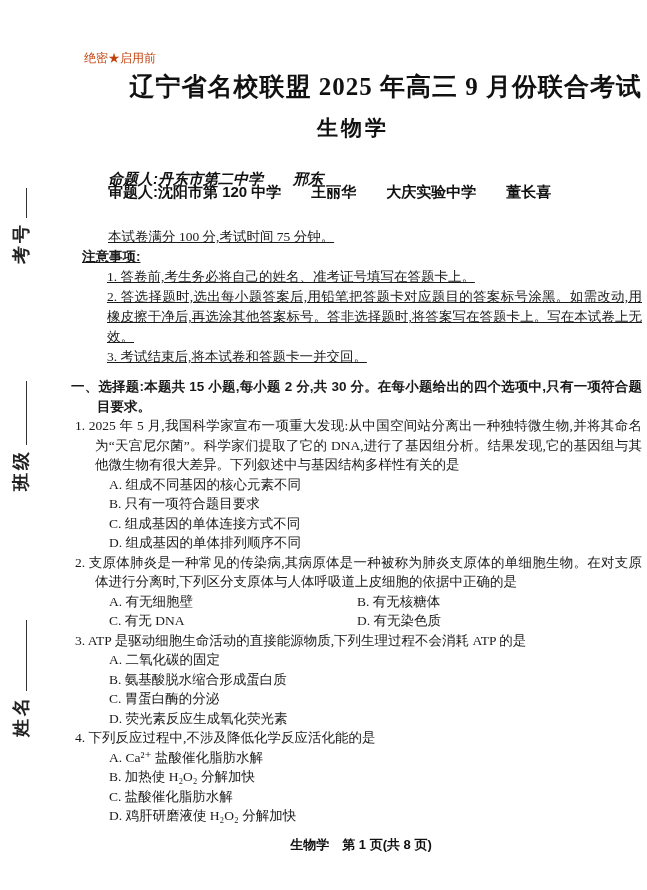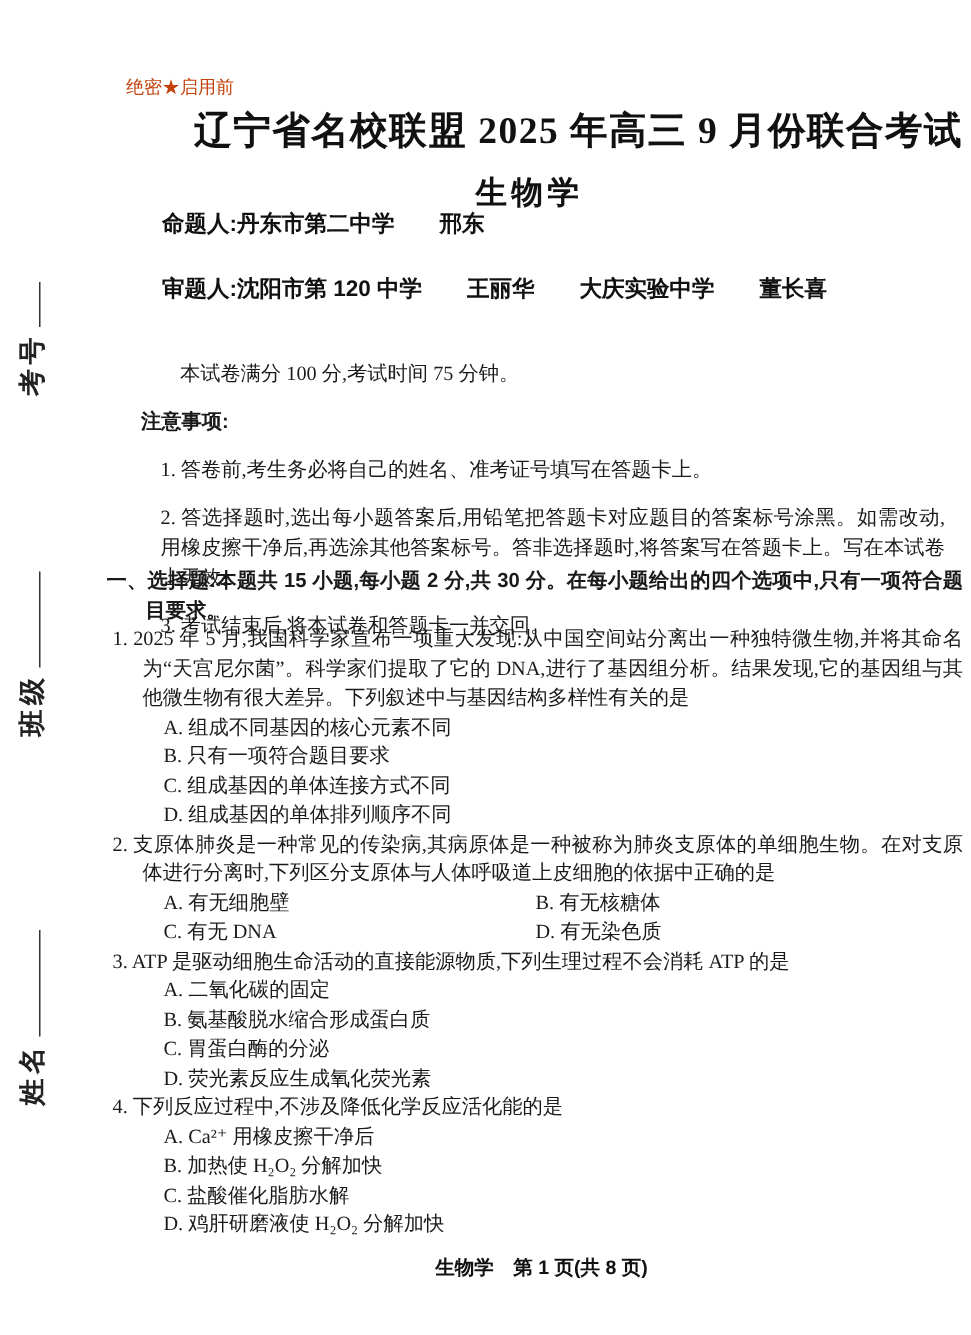--- a/index.html
+++ b/index.html
@@ -37,26 +37,26 @@
   .subject{
     position:absolute;left:64px;top:114px;width:578px;margin:0;
     text-align:center;font-size:21px;font-weight:bold;letter-spacing:3px;
     font-family:"Liberation Sans","DejaVu Sans",sans-serif;color:#111;
   }
   .people{
     position:absolute;left:108px;white-space:nowrap;
     font-family:"Liberation Sans","DejaVu Sans",sans-serif;
     font-weight:bold;font-size:15px;color:#111;
   }
-  .proposer{top:140px;}
+  .proposer{top:170px;font-style:italic;}
   .reviewer{top:183px;}
 
   
   .intro{position:absolute;left:82px;top:227px;width:560px;font-size:13.5px;line-height:20px;}
-  .intro p{margin:12px;}
+  .intro p{margin:0;text-decoration:underline;}
   .summary{padding-left:26px;}
   .notes-title{font-family:"Liberation Sans","DejaVu Sans",sans-serif;font-weight:bold;}
   .note{margin-left:25px !important;text-align:justify;}
 
   
   .questions{position:absolute;left:71px;top:377px;width:571px;font-size:13.5px;line-height:19.5px;}
   .questions p{margin:0;}
   .sec-header{
     font-family:"Liberation Sans","DejaVu Sans",sans-serif;font-weight:bold;
     padding-left:26px;text-indent:-26px;text-align:justify;
@@ -130,21 +130,21 @@
         <p>A. 二氧化碳的固定</p>
         <p>B. 氨基酸脱水缩合形成蛋白质</p>
         <p>C. 胃蛋白酶的分泌</p>
         <p>D. 荧光素反应生成氧化荧光素</p>
       </div>
     </div>
 
     <div>
       <p class="stem">4. 下列反应过程中,不涉及降低化学反应活化能的是</p>
       <div class="opts">
-        <p>A. Ca²⁺ 用橡皮擦干净后</p>
+        <p>A. Ca²⁺ 盐酸催化脂肪水解</p>
         <p>B. 加热使 H₂O₂ 分解加快</p>
         <p>C. 盐酸催化脂肪水解</p>
         <p>D. 鸡肝研磨液使 H₂O₂ 分解加快</p>
       </div>
     </div>
   </div>
 
   <div class="footer">生物学　第 1 页(共 8 页)</div>
 
 </div>

